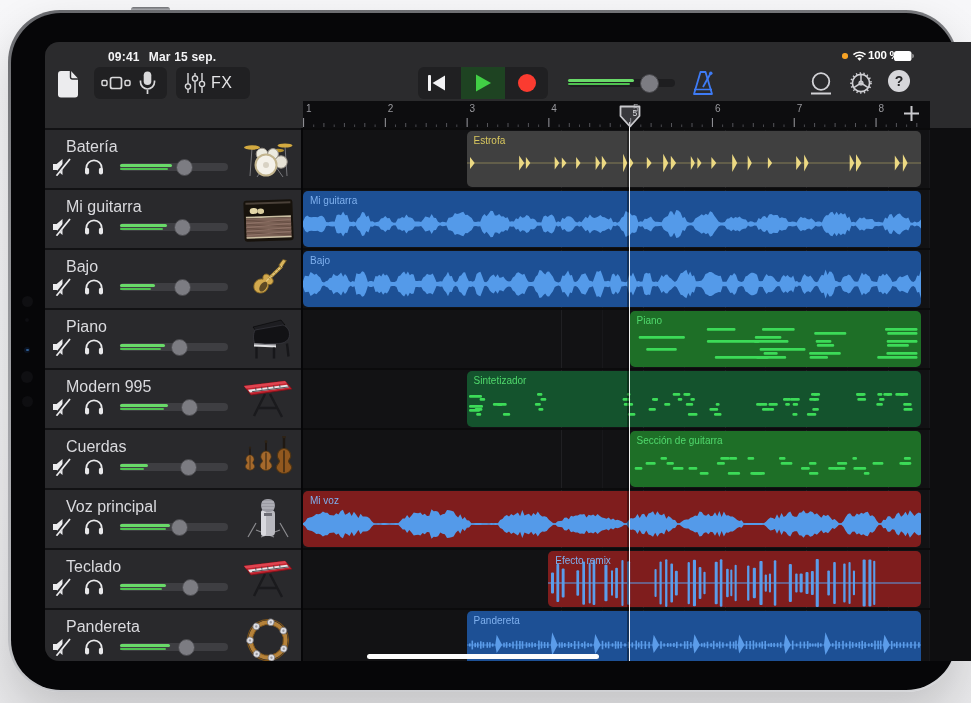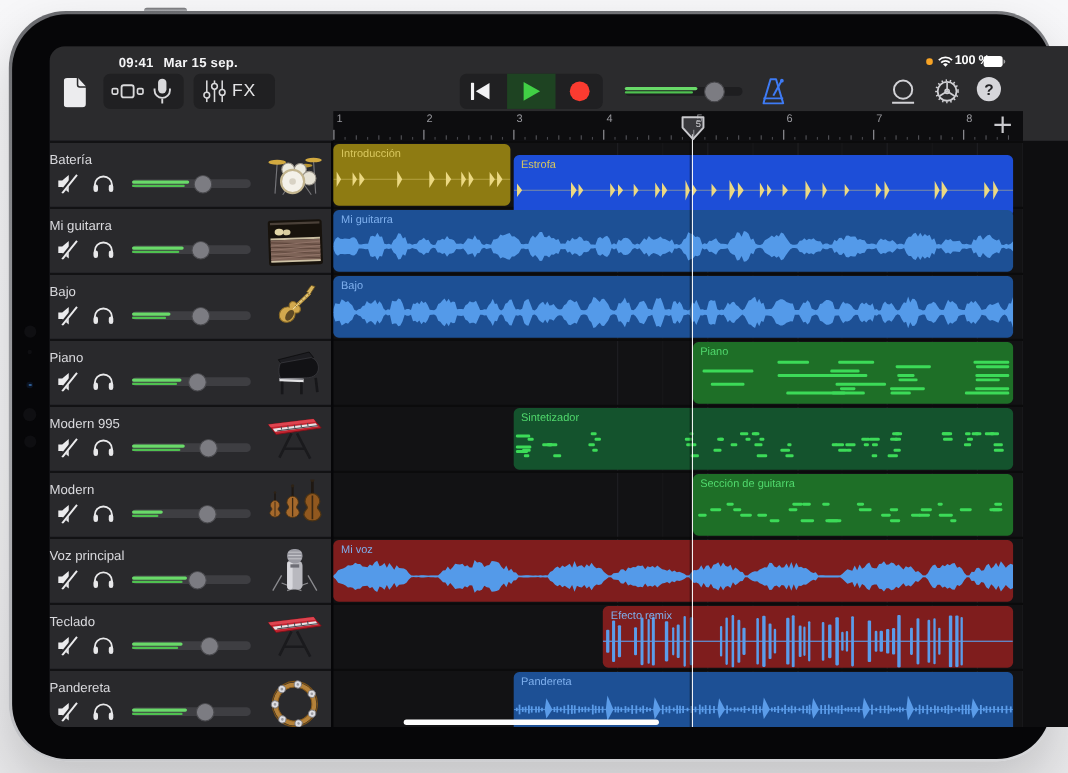--- a/index.html
+++ b/index.html
@@ -15,21 +15,21 @@
   border-radius:14px; background:#0e0e10; overflow:hidden; }
 .topbar { position:absolute; left:0; top:0; width:100%; height:86px; background:#2b2b2d; }
 .ruler { position:absolute; left:258px; top:59px; width:627px; height:27px; background:#0d0d0f; }
 .rnum { position:absolute; top:2px; font-size:10px; color:#98989d; }
 .statusL { position:absolute; left:63px; top:8px; font-size:12px; color:#f4f4f6; font-weight:bold; letter-spacing:0.2px;}
 .statusL span { font-weight:bold; margin-left:9px; }
 .tracksbg { position:absolute; left:0; top:86px; width:256px; height:533px; background:#29292c; }
 .tldiv { position:absolute; left:256px; top:86px; width:2px; height:533px; background:#060608; }
 .timeline { position:absolute; left:258px; top:86px; width:627px; height:533px; background:#121214; }
 .trow { position:absolute; left:0; width:256px; height:60px; }
-.tname { position:absolute; left:0; top:9px; font-size:12px; color:#dadade; }
+.tname { position:absolute; left:21px; top:9px; font-size:16px; color:#dadade; }
 .ticon { position:absolute; top:29px; }
 .slider { position:absolute; top:34px; height:8px; border-radius:4px; background:#3e3e42; }
 .sgreen1 { position:absolute; top:34.5px; height:3px; border-radius:1.5px; background:#69da69; }
 .sgreen2 { position:absolute; top:39px; height:2.2px; border-radius:1px; background:#4fc150; }
 .sknob { position:absolute; top:29.5px; width:17px; height:17px; border-radius:50%;
   background:#7c7c82; border:1.5px solid #4a4a4e; }
 .inst { position:absolute; right:5px; top:7px; width:56px; height:46px; }
 .reg { position:absolute; overflow:hidden; }
 .rlab { position:absolute; left:7px; top:4px; font-size:10px; z-index:2; }
 .tbtn { position:absolute; top:67px; height:32px; border-radius:6px; background:#202022; }
@@ -372,21 +372,21 @@
   <div class="sknob" style="left:135.5px"></div>
   <div class="inst"><svg width="56" height="46" viewBox="0 0 56 46">
           <path d="M25,18 L14,40 M30,18 L42,41 M18,32 L38,32" stroke="#1a1a1d" stroke-width="2.4" fill="none"></path>
           <path d="M4,10 L45,5 L52,13 L11,19 Z" fill="#c32430" stroke="#7e1018" stroke-width="0.8"></path>
           <path d="M4,10 L45,5 L47,7.3 L6,12.4 Z" fill="#de4450"></path>
           <path d="M8,13.8 L47,8.8 L49,11.4 L10,16.6 Z" fill="#e6e4e6"></path>
           <path d="M12,15.7 l37,-4.8 M16,14.5 l-0.4,-2.8 M22,13.7 l-0.4,-2.8 M28,13 l-0.4,-2.8 M34,12.2 l-0.4,-2.8 M40,11.4 l-0.4,-2.8" stroke="#44444a" stroke-width="0.9" fill="none"></path>
         </svg></div>
 </div>
 <div class="trow" style="top:387px">
-  <div class="tname">Modern</div>
+  <div class="tname">Cuerdas</div>
   <div class="ticon" style="left:7px"><svg width="20" height="18" viewBox="0 0 20 18">
           <path d="M1,6 h3.6 L10.5,1 v16 L4.6,12 H1 Z" fill="#ebebed"></path>
           <line x1="3.5" y1="17.5" x2="17" y2="0.8" stroke="#29292c" stroke-width="3.4"></line>
           <line x1="4.5" y1="17.7" x2="18" y2="1" stroke="#ebebed" stroke-width="1.8"></line>
         </svg></div>
   <div class="ticon" style="left:39px"><svg width="20" height="17" viewBox="0 0 20 17">
           <path d="M2.2,13.5 v-3.3 a7.8,7.8 0 0 1 15.6,0 v3.3" fill="none" stroke="#e8e8ea" stroke-width="1.7"></path>
           <rect x="1" y="9.8" width="4.1" height="6.8" rx="2" fill="#e8e8ea"></rect>
           <rect x="14.9" y="9.8" width="4.1" height="6.8" rx="2" fill="#e8e8ea"></rect>
         </svg></div>
@@ -495,37 +495,21 @@
             <circle cx="10.6" cy="28.7" r="1.2" fill="#9a9aa0"></circle>
             <circle cx="13.3" cy="13.7" r="3.3" fill="#dddde2" stroke="#77777d" stroke-width="0.8"></circle>
             <circle cx="13.3" cy="13.7" r="1.2" fill="#9a9aa0"></circle>
             <circle cx="26.4" cy="6.1" r="3.3" fill="#dddde2" stroke="#77777d" stroke-width="0.8"></circle>
             <circle cx="26.4" cy="6.1" r="1.2" fill="#9a9aa0"></circle>
             <circle cx="40.7" cy="11.3" r="3.3" fill="#dddde2" stroke="#77777d" stroke-width="0.8"></circle>
             <circle cx="40.7" cy="11.3" r="1.2" fill="#9a9aa0"></circle>
           </g>
         </svg></div>
 </div>
-  <div class="reg" style="left:258.0px;top:89px;width:161.1px;height:56px;background:#8e7b12;border-radius:5px">
-      <div class="rlab" style="color:#d8c75e">Introducción</div>
-      <svg width="161" height="56" style="position:absolute;left:0;top:0">
-        <rect x="0" y="31.5" width="161.06" height="1" fill="#dcca70" opacity="0.45"></rect>
-        <path d="M3.0,24.9 L7.1,32 L3.0,39.1 Z" fill="#ecd983"></path>
-        <path d="M17.5,25.6 L21.6,32 L17.5,38.4 Z" fill="#ecd983"></path>
-        <path d="M23.7,25.5 L28.5,32 L23.7,38.5 Z" fill="#ecd983"></path>
-        <path d="M58.1,24.2 L62.7,32 L58.1,39.8 Z" fill="#ecd983"></path>
-        <path d="M87.3,24.2 L92.2,32 L87.3,39.8 Z" fill="#ecd983"></path>
-        <path d="M102.4,25.0 L107.2,32 L102.4,39.0 Z" fill="#ecd983"></path>
-        <path d="M116.3,24.8 L120.7,32 L116.3,39.2 Z" fill="#ecd983"></path>
-        <path d="M123.1,24.7 L127.6,32 L123.1,39.3 Z" fill="#ecd983"></path>
-        <path d="M142.1,25.3 L146.9,32 L142.1,38.7 Z" fill="#ecd983"></path>
-        <path d="M148.9,24.7 L153.8,32 L148.9,39.3 Z" fill="#ecd983"></path>
-      </svg>
-    </div>
-<div class="reg" style="left:421.6px;top:99px;width:454.4px;height:56px;background:#1d4ed8;border-radius:5px">
+<div class="reg" style="left:421.6px;top:89px;width:454.4px;height:56px;background:#404040;border-radius:5px">
       <div class="rlab" style="color:#d8c75e">Estrofa</div>
       <svg width="454" height="56" style="position:absolute;left:0;top:0">
         <rect x="0" y="31.5" width="454.44" height="1" fill="#dcca70" opacity="0.45"></rect>
         <path d="M3.0,25.9 L7.7,32 L3.0,38.1 Z" fill="#ecd983"></path>
         <path d="M52.1,24.5 L57.3,32 L52.1,39.5 Z" fill="#ecd983"></path>
         <path d="M58.9,26.1 L63.3,32 L58.9,37.9 Z" fill="#ecd983"></path>
         <path d="M87.7,25.4 L92.3,32 L87.7,38.6 Z" fill="#ecd983"></path>
         <path d="M94.8,26.4 L99.5,32 L94.8,37.6 Z" fill="#ecd983"></path>
         <path d="M109.1,26.0 L113.5,32 L109.1,38.0 Z" fill="#ecd983"></path>
         <path d="M128.6,24.9 L133.1,32 L128.6,39.1 Z" fill="#ecd983"></path>

